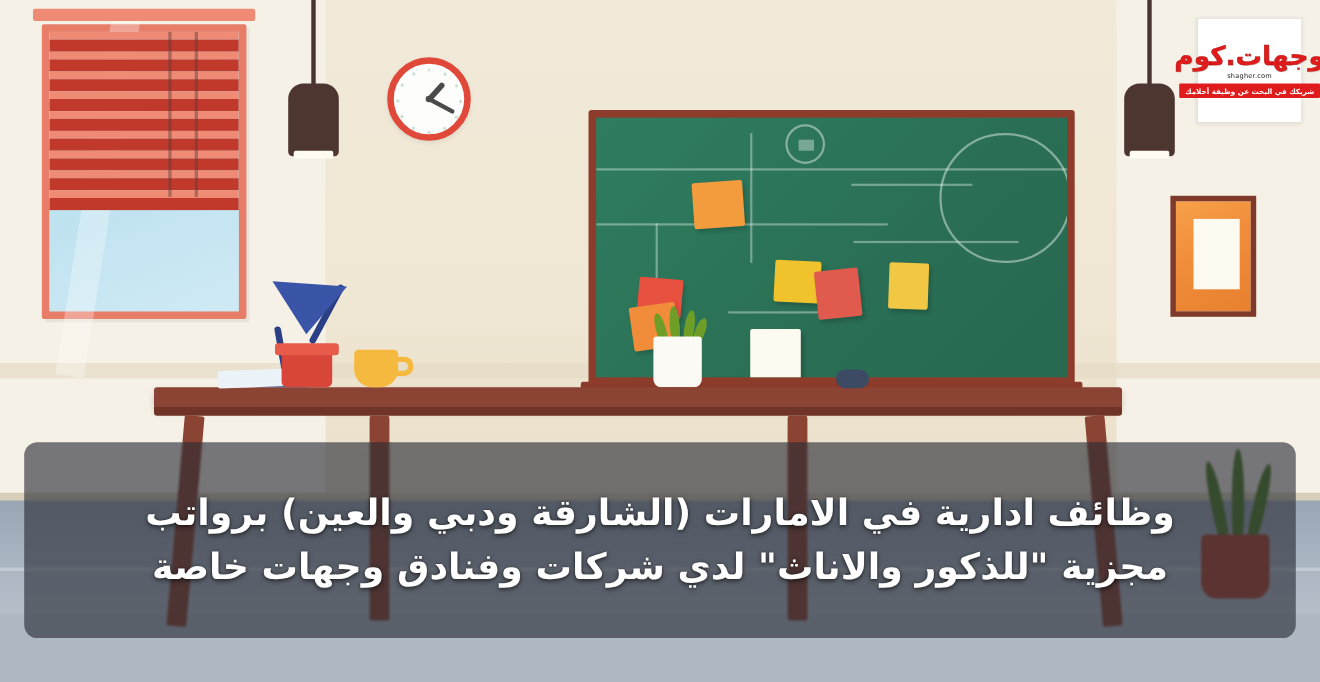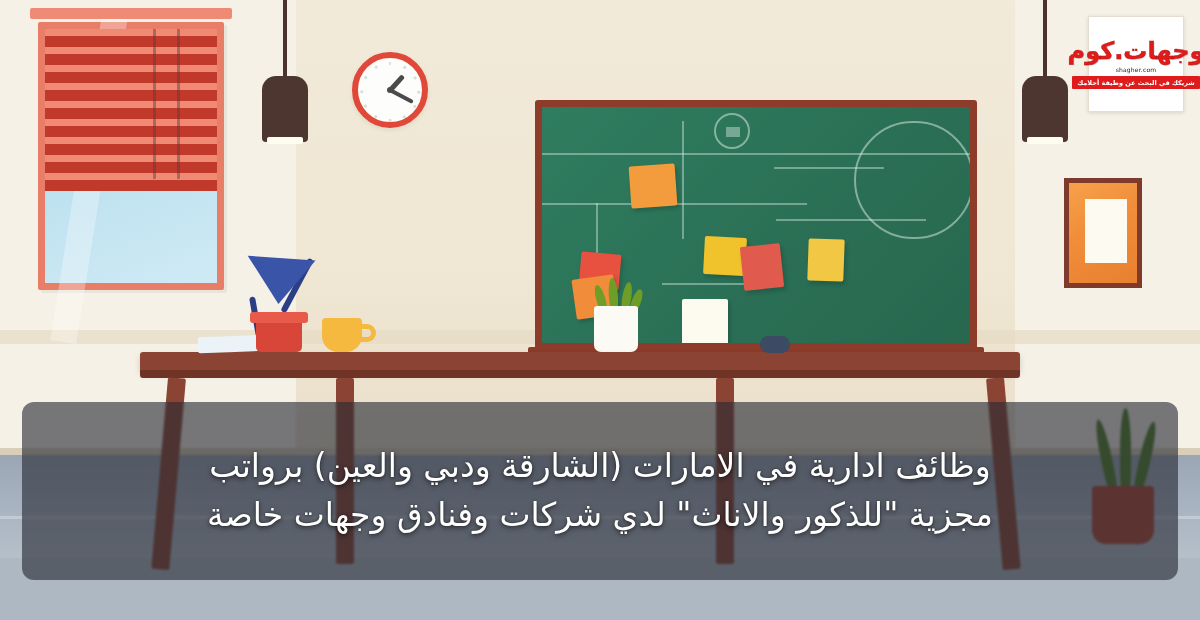--- a/index.html
+++ b/index.html
@@ -234,21 +234,21 @@
   .caption {
     position:absolute; left:22px; top:402px; width:1156px; height:178px;
     background:rgba(38,42,52,.62);
     border-radius:12px;
     display:flex; flex-direction:column;
     align-items:center; justify-content:center;
     padding:10px 26px; gap:2px;
     backdrop-filter:blur(1px);
   }
   .caption-line {
-    color:#ffffff; font-size:33px; font-weight:normal;
+    color:#ffffff; font-size:33px; font-weight:bold;
     line-height:1.42; text-align:center; direction:rtl;
     letter-spacing:.2px;
     text-shadow:0 2px 5px rgba(0,0,0,.55), 0 0 2px rgba(0,0,0,.5);
     white-space:nowrap;
   }
 
   
   .logo {
     position:absolute; right:16px; top:16px; width:96px; height:96px;
     background:#ffffff; border:1px solid #e3ddd0;

